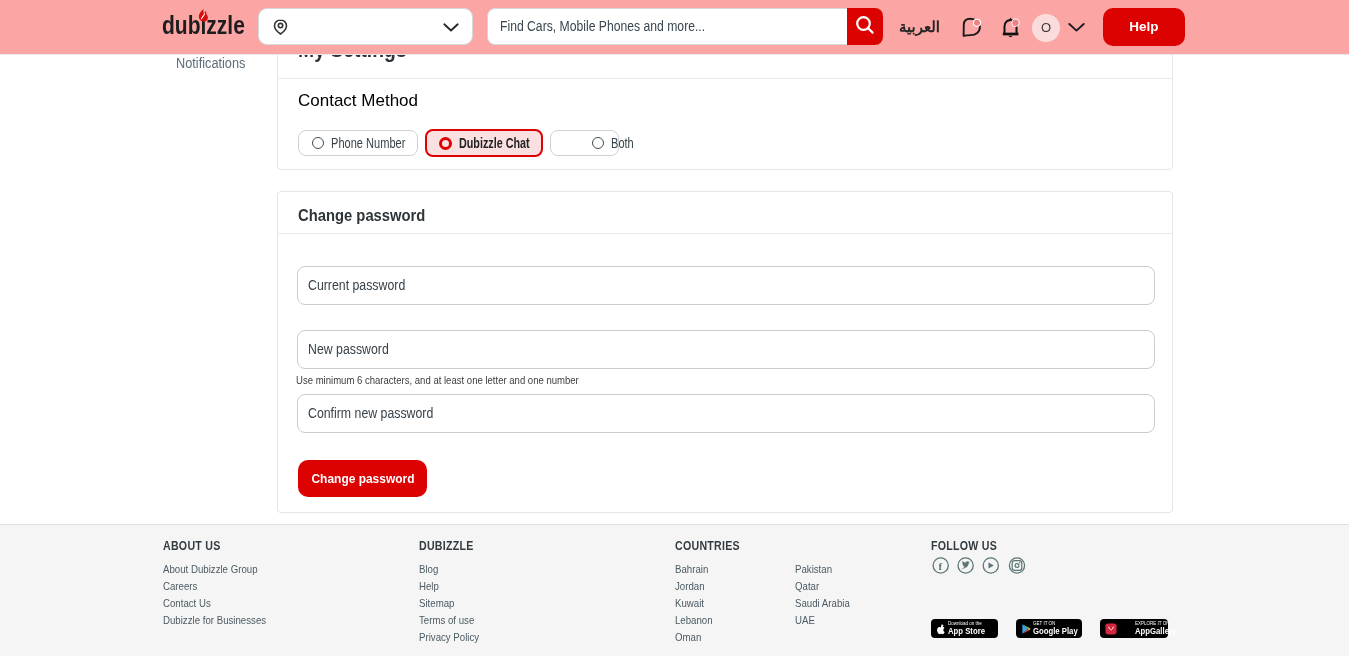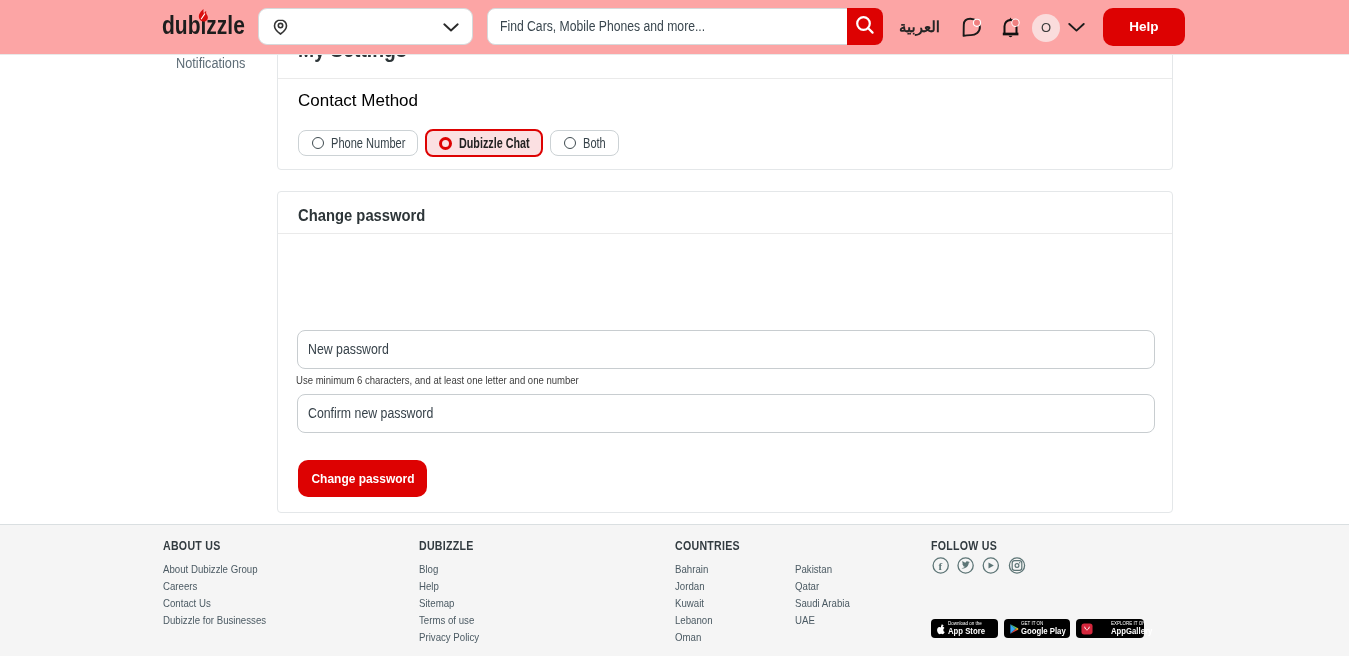--- a/index.html
+++ b/index.html
@@ -43,21 +43,21 @@
   border-radius:8px; background:#fff; display:flex; align-items:center;
   font-size:14px; color:#37434a; white-space:nowrap; }
 .rbtn .circ { width:12px; height:12px; border:1.5px solid #3f4b50; border-radius:50%;
   margin-left:13px; margin-right:7px; flex:none; }
 .rbtn .lbl { display:inline-block; transform:scaleX(0.79); transform-origin:0 50%; }
 #rb1 { left:20px; width:120px; }
 #rb2 { left:147px; top:108px; width:118px; height:28px; border:2px solid #dd0202;
   background:#fbe0e2; font-weight:700; color:#222; }
 #rb2 .circ { border:3.6px solid #dd0202; width:13px; height:13px; margin-left:12px; margin-right:7px; }
 #rb2 .lbl { transform:scaleX(0.77); }
-#rb3 { left:272px; width:69px; }
+#rb3 { left:272px; width:69px;padding-left:28px; }
 #card2 { top:191px; height:322px; z-index:1; }
 #card2 h2 { position:absolute; left:20px; top:15px; font-size:17px; font-weight:700;
   color:#2d3538; line-height:17px; transform:scaleX(0.87); transform-origin:0 0; white-space:nowrap;}
 #div2 { position:absolute; left:0; top:41px; width:894px; border-top:1px solid #eaeaea; }
 .pwin { position:absolute; left:19px; width:858px; height:39px;
   border:1px solid #c8cdd0; border-radius:8px; background:#fff;
   font-size:14px; color:#37424a; line-height:37px; padding-left:9.5px; white-space:nowrap;}
 .pwin .lbl { display:inline-block; transform:scaleX(0.88); transform-origin:0 50%; }
 #in1 { top:74px; }
 #in2 { top:138px; }
@@ -73,21 +73,21 @@
   background:#f5f5f5; border-top:1px solid #dadfe1; }
 .fh { position:absolute; font-size:12.5px; font-weight:700; color:#323b40;
   letter-spacing:0.3px; top:14px; transform:scaleX(0.85); transform-origin:0 0; white-space:nowrap;}
 .fcol { position:absolute; top:36px; font-size:11.5px; color:#4b5a63; line-height:17px;
   transform:scaleX(0.84); transform-origin:0 0; white-space:nowrap; }
 .fcol div { height:17px; }
 #fc1h { left:163px; } #fc1 { left:163px; }
 #fc2h { left:419px; } #fc2 { left:419px; }
 #fc3h { left:675px; } #fc3 { left:675px; } #fc3b { left:795px; }
 #fc4h { left:931px; }
-#badges { position:absolute; left:931px; top:94px; display:flex; gap:6px; }
+#badges { position:absolute; left:931px; top:94px; display:flex; gap:18px; }
 .badge { height:19px; background:#000; border-radius:4px; color:#fff; display:flex;
   align-items:center; padding:0 5px; }
 .badge .b1 { font-size:4.5px; line-height:5px; white-space:nowrap; }
 .badge .b2 { font-size:9px; font-weight:700; line-height:10px; white-space:nowrap;
   transform:scaleX(0.86); transform-origin:0 50%; }
 </style>
 </head>
 <body>
 
 <div id="notif">Notifications</div>
@@ -104,20 +104,21 @@
       <span class="lbl">Dubizzle Chat</span>
     </div>
   <div id="rb3" class="rbtn">
       <span class="circ"></span>
       <span class="lbl">Both</span>
     </div>
 </div>
 <div id="card2" class="card">
   <h2>Change password</h2>
   <div id="div2"></div>
+  <div id="in1" class="pwin"><span class="lbl">Current password</span></div>
   <div id="in2" class="pwin"><span class="lbl">New password</span></div>
   <div id="helper">Use minimum 6 characters, and at least one letter and one number</div>
   <div id="in3" class="pwin"><span class="lbl">Confirm new password</span></div>
   <div id="chgbtn"><span class="lbl">Change password</span></div>
 </div>
 
 <div id="header">
   <div id="logo">dubızzle</div>
   <svg id="flame" width="10" height="13" viewBox="0 0 10 13">
     <path d="M5.6 0 C5.6 0 1.4 3.4 0.9 6.5 C0.4 9.5 2.4 12.2 5.2 12.6 C8 13 10 11 9.9 8.6 C9.8 6.9 8.8 5.9 8.3 4.6 C8 3.8 8 2.9 8.3 2 C6.9 2.6 6.2 3.7 6.1 5.2 C5.4 3.6 5.3 1.8 5.6 0 Z" fill="#d90f0f"></path>

